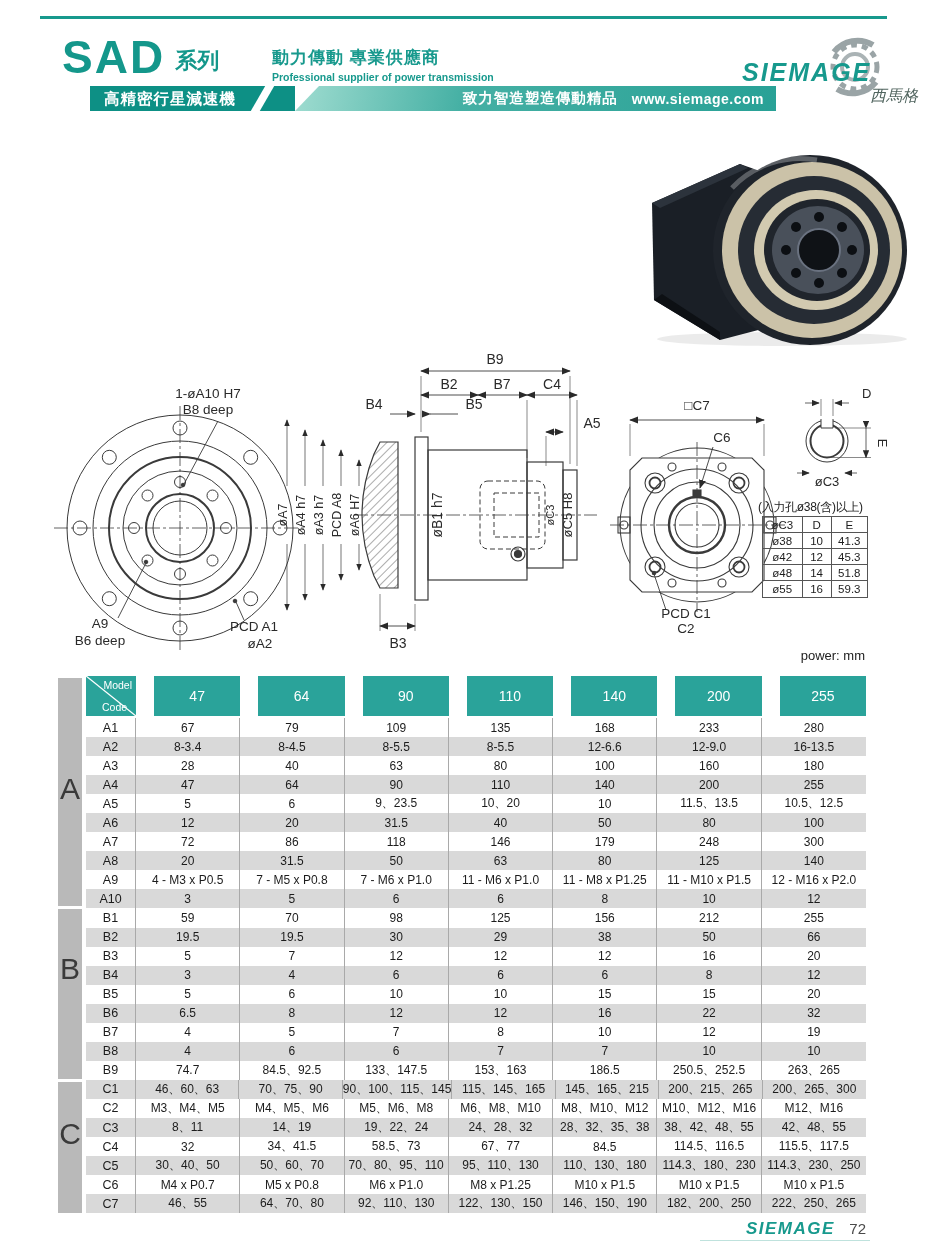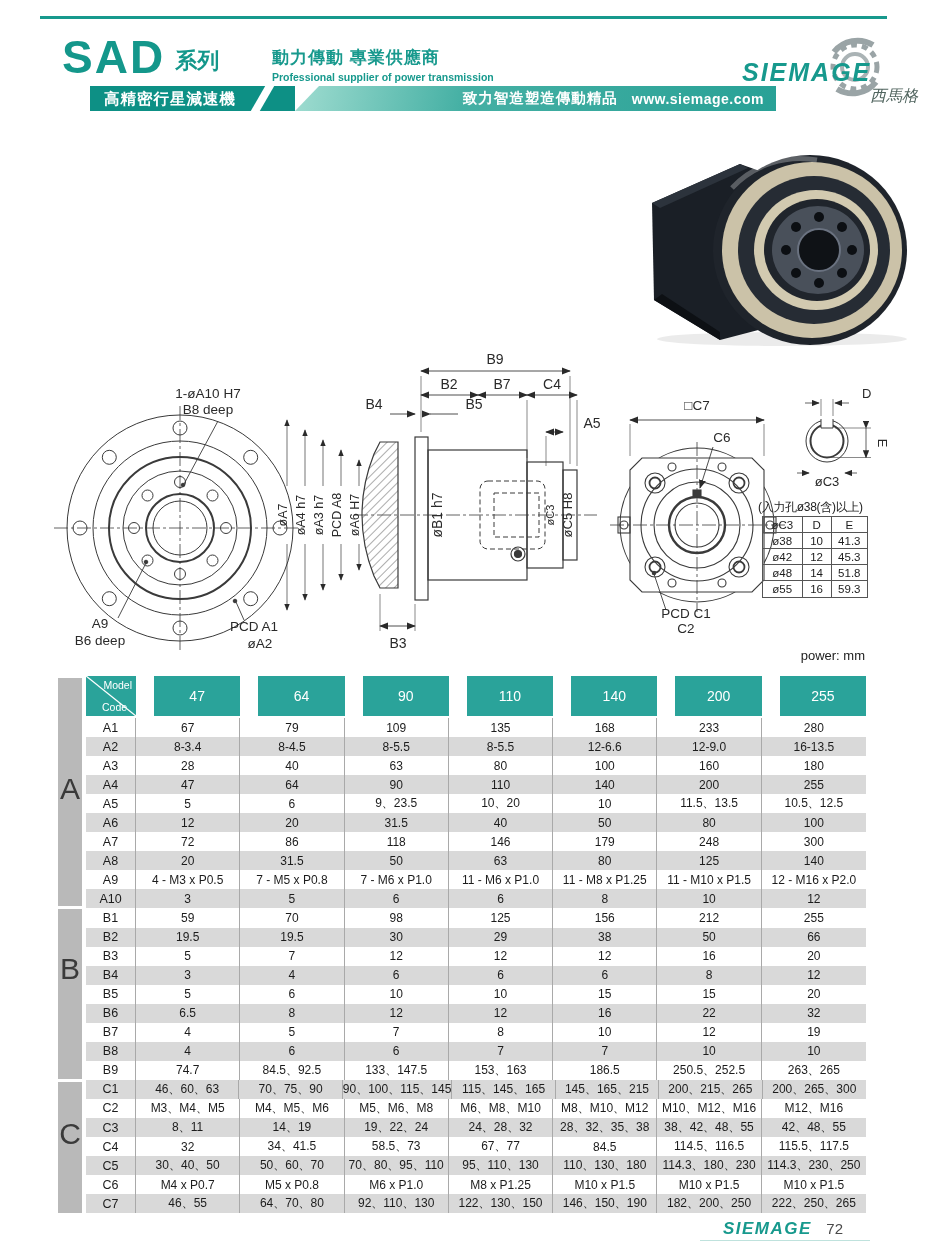--- a/index.html
+++ b/index.html
@@ -58,21 +58,21 @@
   .spec-body .srow{display:grid;grid-template-columns:50px repeat(7,1fr);height:19.05px;}
   .spec-body .srow:nth-child(even){background:#d9d9d9;}
   .scell{display:flex;align-items:center;justify-content:center;font-size:12px;
          border-right:1px solid #a9a9a9;box-sizing:border-box;white-space:nowrap;}
   .scell:last-child{border-right:none;}
   .scell.code{font-size:12.5px;}
   .band{left:58px;width:24px;background:#b9b9b9;}
   .band-letter{left:58px;width:24px;text-align:center;font-size:30px;color:#3a3a3a;}
 
   
-  .footer{left:700px;top:1219px;width:166px;text-align:center;}
+  .footer{left:700px;top:1219px;width:166px;text-align:right;}
   .footer .fbrand{font-size:17px;font-weight:bold;font-style:italic;color:#17998d;letter-spacing:1.5px;}
   .footer .fpage{font-size:15px;color:#4a4a4a;margin-left:10px;}
   .footer-rule{left:700px;top:1240px;width:170px;height:1px;background:#bfe2dd;}
 </style>
 </head>
 <body>
 
 <div class="page">
 
   <div class="abs top-rule"></div>

